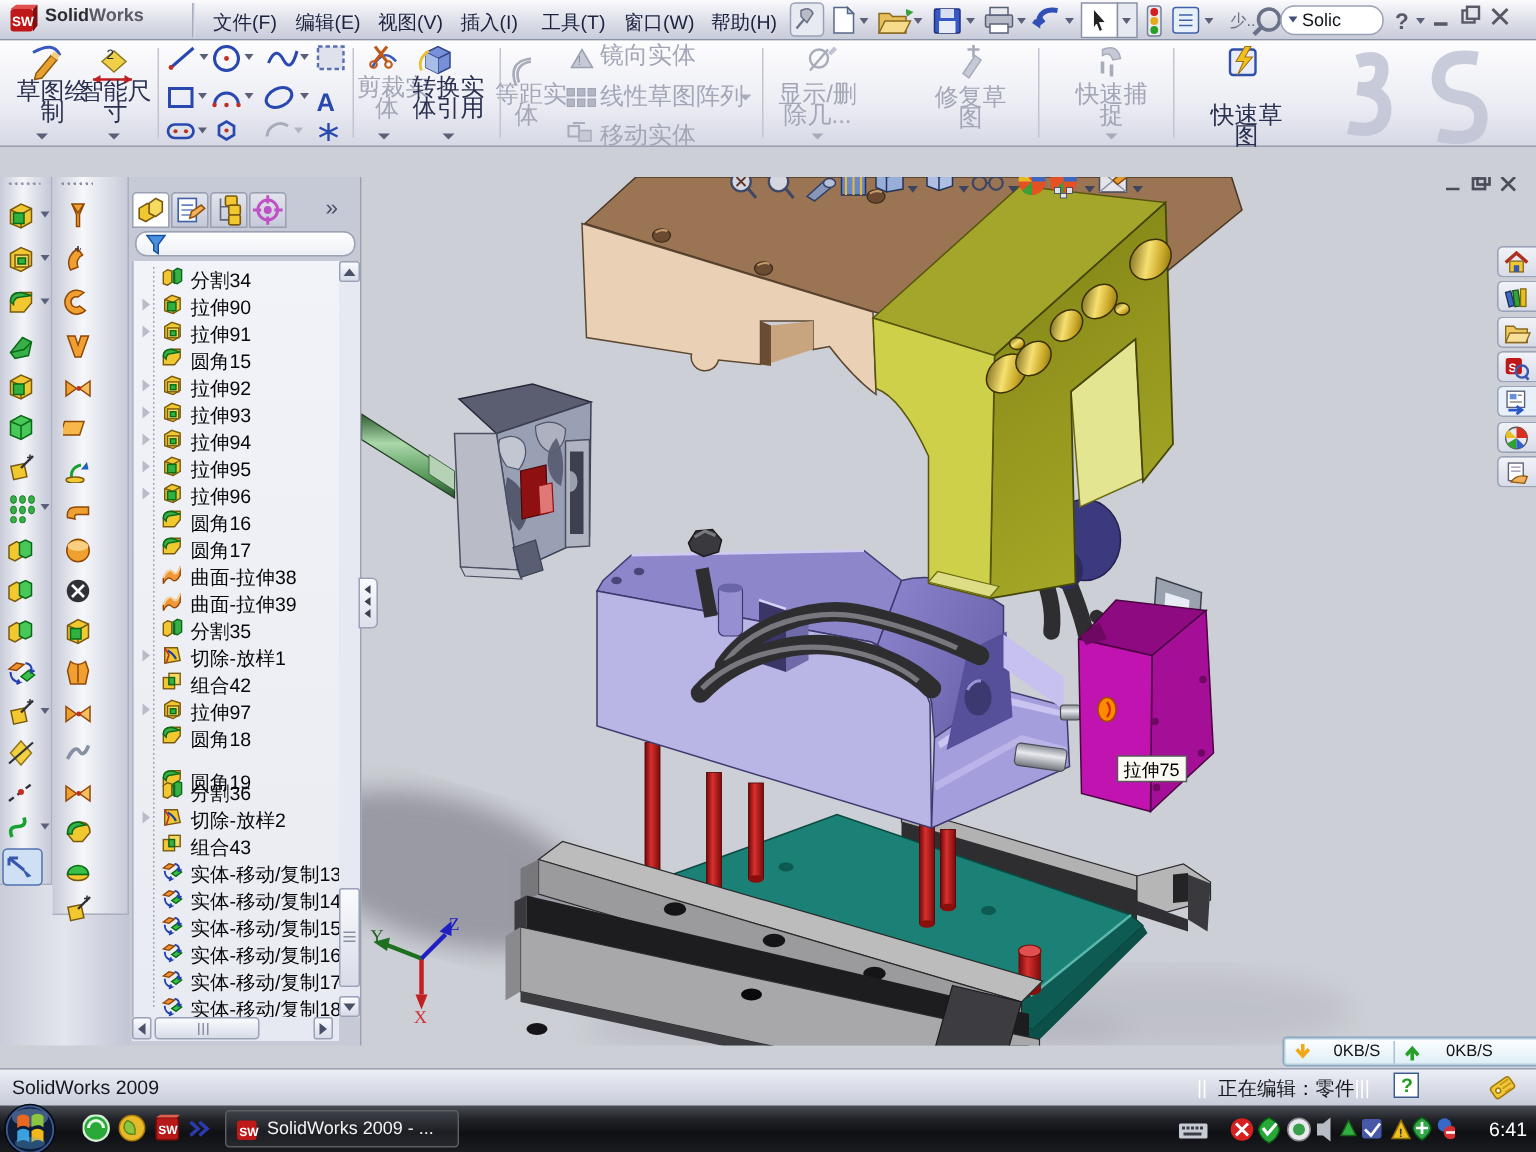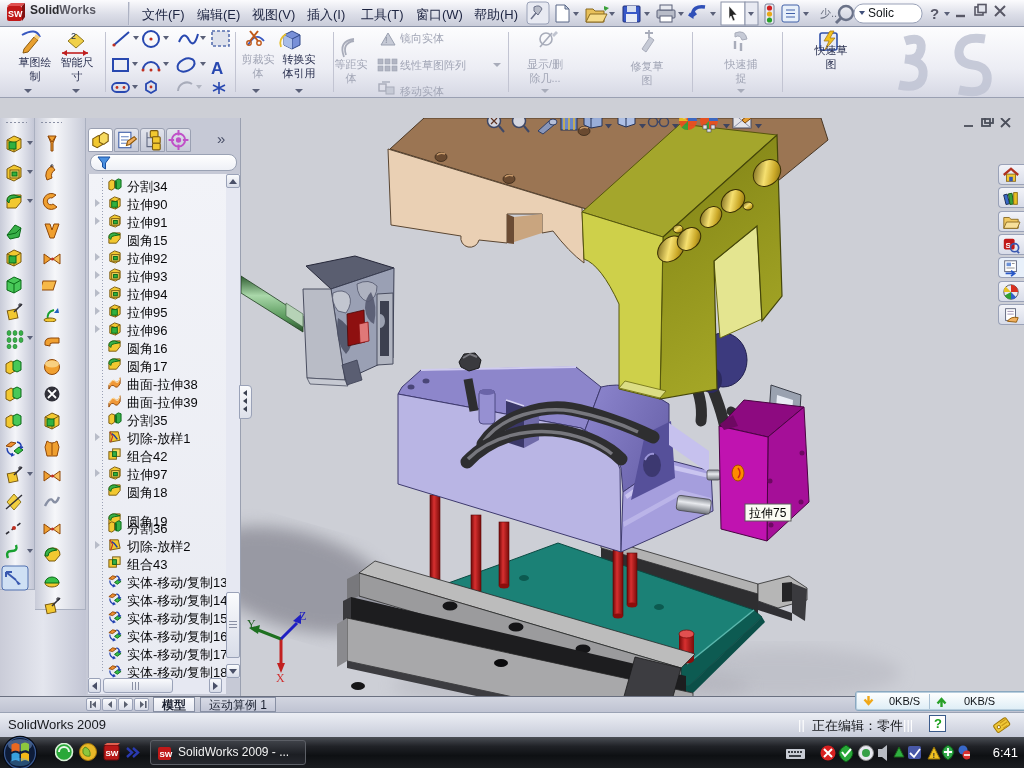--- a/index.html
+++ b/index.html
@@ -8,21 +8,21 @@
 
 #menubar{position:absolute;left:0;top:0;width:1024px;height:27px;background:linear-gradient(#fbfbfd,#dcdee8 55%,#c9ccd9);border-bottom:1px solid #8a92a6}
 #logo{position:absolute;left:6px;top:3px;width:20px;height:20px}
 #swtext{position:absolute;left:30px;top:3px;font-size:12px;font-weight:bold;color:#2b2b2f;letter-spacing:0px}
 #swtext span{color:#5a5a64}
 .menu{position:absolute;top:6px;font-size:13px;color:#1c2340}
 .msep{position:absolute;left:128px;top:2px;width:2px;height:23px;background:linear-gradient(90deg,#9aa0b4,#e8eaf2)}
 
 #cmdbar{position:absolute;left:0;top:27px;width:1024px;height:71px;background:linear-gradient(#fdfdfe,#ecedf4 60%,#d6d8e4);border-bottom:1px solid #9aa0b2}
 .vsep{position:absolute;top:5px;width:1px;height:60px;background:#c2c4d2}
-.cbl{position:absolute;font-size:11px;line-height:14px;text-align:center;color:#2a3050;white-space:pre}
+.cbl{position:absolute;font-size:16px;line-height:14px;text-align:center;color:#2a3050;white-space:pre}
 .cbl.dis{color:#a2a6b6}
 .dd{position:absolute;width:0;height:0;border-left:4px solid transparent;border-right:4px solid transparent;border-top:4px solid #5a6078}
 .dd.dis{border-top-color:#a8acba}
 
 #tabrow{position:absolute;left:0;top:98px;width:1024px;height:20px;background:linear-gradient(#cdd0dc,#b4b8c8)}
 .tab{position:absolute;top:0;height:20px;line-height:19px;padding:0 10px;font-size:13px;color:#242c48;border-right:1px solid #989cae}
 .tab.act{background:linear-gradient(#fefefe,#e8eaf2);border:1px solid #8890a4;border-bottom:none;color:#000}
 
 #strip1{position:absolute;left:0;top:118px;width:35px;height:472px;background:linear-gradient(90deg,#c8cbd8,#f4f5f9 45%,#c4c7d6);border-right:1px solid #aab0c0;border-bottom:1px solid #aab0c0}
 #strip2{position:absolute;left:35px;top:118px;width:51px;height:492px;background:linear-gradient(90deg,#c8cbd8,#f6f7fa 40%,#c8cbd8);border-right:1px solid #aab0c0;border-bottom:1px solid #aab0c0}
@@ -448,21 +448,21 @@
  <div class="cbl dis" style="left:514px;top:30px;width:62px">显示/删
 除几...</div>
       <div class="dd dis" style="left:541px;top:62px"></div>
  <div class="cbl dis" style="left:616px;top:32px;width:62px">修复草
 图</div>
  <div class="vsep" style="left:692px"></div>
  <div class="cbl dis" style="left:716px;top:30px;width:50px">快速捕
 捉</div>
       <div class="dd dis" style="left:737px;top:62px"></div>
  <div class="vsep" style="left:782px"></div>
- <div class="cbl" style="left:806px;top:16px;width:50px">快速草
+ <div class="cbl" style="left:806px;top:44px;width:50px">快速草
 图</div>
 </div>
 <div id="lpanelbg"></div>
 <div id="strip1">
       <div class="grip" style="left:5px;top:3px"></div>
     </div>
 <div id="strip2">
       <div class="grip" style="left:5px;top:3px"></div>
     </div>
 <svg class="abs" style="left:0;top:126px" width="86" height="500" viewBox="0 0 86 500">
@@ -1038,38 +1038,20 @@
 
 <div style="position:absolute;left:-2px;top:267px;width:13px;height:34px;background:linear-gradient(#fafbfd,#dde0ea);border:1px solid #9aa2b8;border-radius:0 4px 4px 0">
 <svg width="11" height="32" viewBox="0 0 11 32">
           <g fill="#3a4050">
             <path d="M7,4 l-4,3 4,3 Z"></path>
             <path d="M7,12 l-4,3 4,3 Z"></path>
             <path d="M7,20 l-4,3 4,3 Z"></path>
           </g>
         </svg>
 </div>
-</div>
-<div id="mtabs">
- <div class="sbtn" style="left:86px;top:1px;width:15px;height:13px"></div>
- <div class="sbtn" style="left:102px;top:1px;width:15px;height:13px"></div>
- <div class="sbtn" style="left:118px;top:1px;width:15px;height:13px"></div>
- <div class="sbtn" style="left:134px;top:1px;width:15px;height:13px"></div>
- <svg class="abs" style="left:86px;top:1px" width="66" height="13" viewBox="0 0 66 13">
-        <g fill="#5a6070">
-          <path d="M10,3 l-4,3.5 4,3.5 Z"></path>
-          <rect x="4" y="3" width="1.6" height="7"></rect>
-          <path d="M26,3 l-4,3.5 4,3.5 Z"></path>
-          <path d="M38,3 l4,3.5 -4,3.5 Z"></path>
-          <path d="M54,3 l4,3.5 -4,3.5 Z"></path>
-          <rect x="59" y="3" width="1.6" height="7"></rect>
-        </g>
-      </svg>
- <div class="ntab" style="left:153px;background:linear-gradient(#fafafd,#e4e7f0);font-weight:bold">模型</div>
- <div class="ntab" style="left:200px;background:linear-gradient(#d8dbe6,#c2c6d6)">运动算例 1</div>
 </div>
 <div id="sbar">
  <div class="abs" style="left:8px;top:4px">SolidWorks 2009</div>
  <div class="abs" style="left:798px;top:4px;color:#fff">||</div>
  <div class="abs" style="left:812px;top:4px">正在编辑：零件</div>
  <div class="abs" style="left:903px;top:4px;color:#fff">|||</div>
  <div class="abs" style="left:929px;top:2px;width:17px;height:17px;background:#fff;border:1px solid #3a5a8a">
         <span style="position:absolute;left:4px;top:0px;font-size:13px;font-weight:bold;color:#18a018">?</span>
       </div>
  <svg class="abs" style="left:990px;top:1px" width="22" height="22" viewBox="0 0 22 22">

